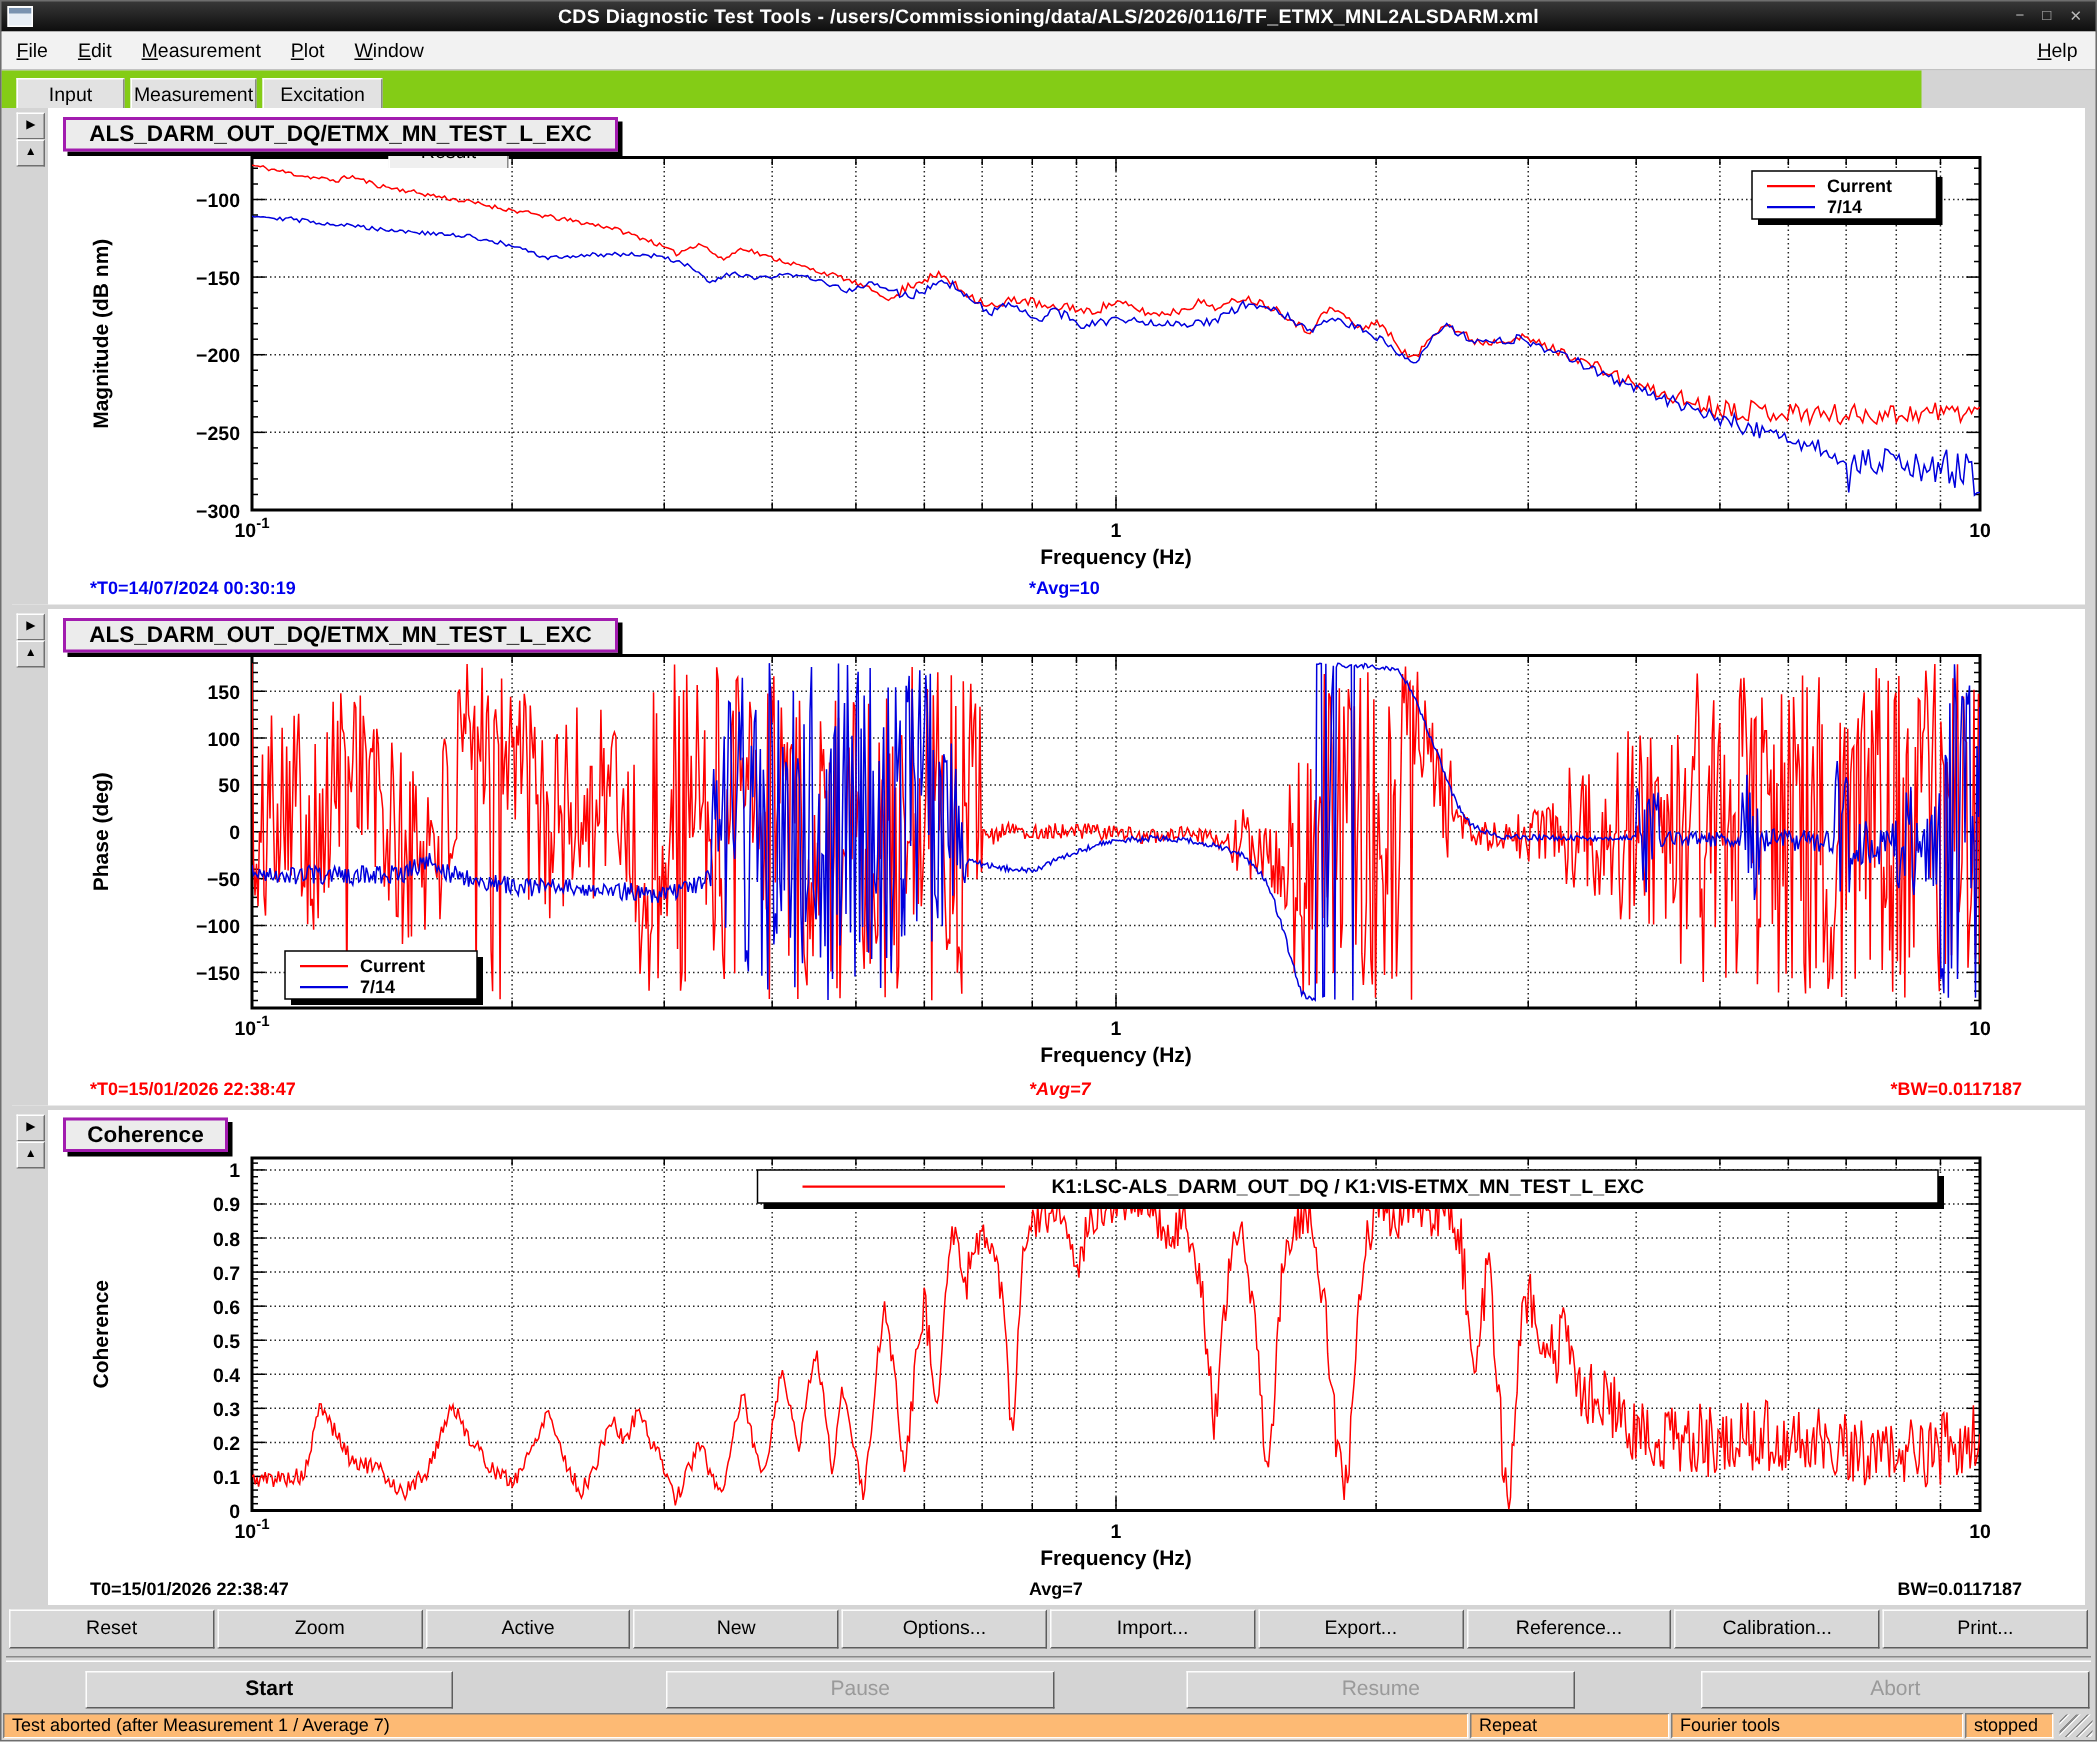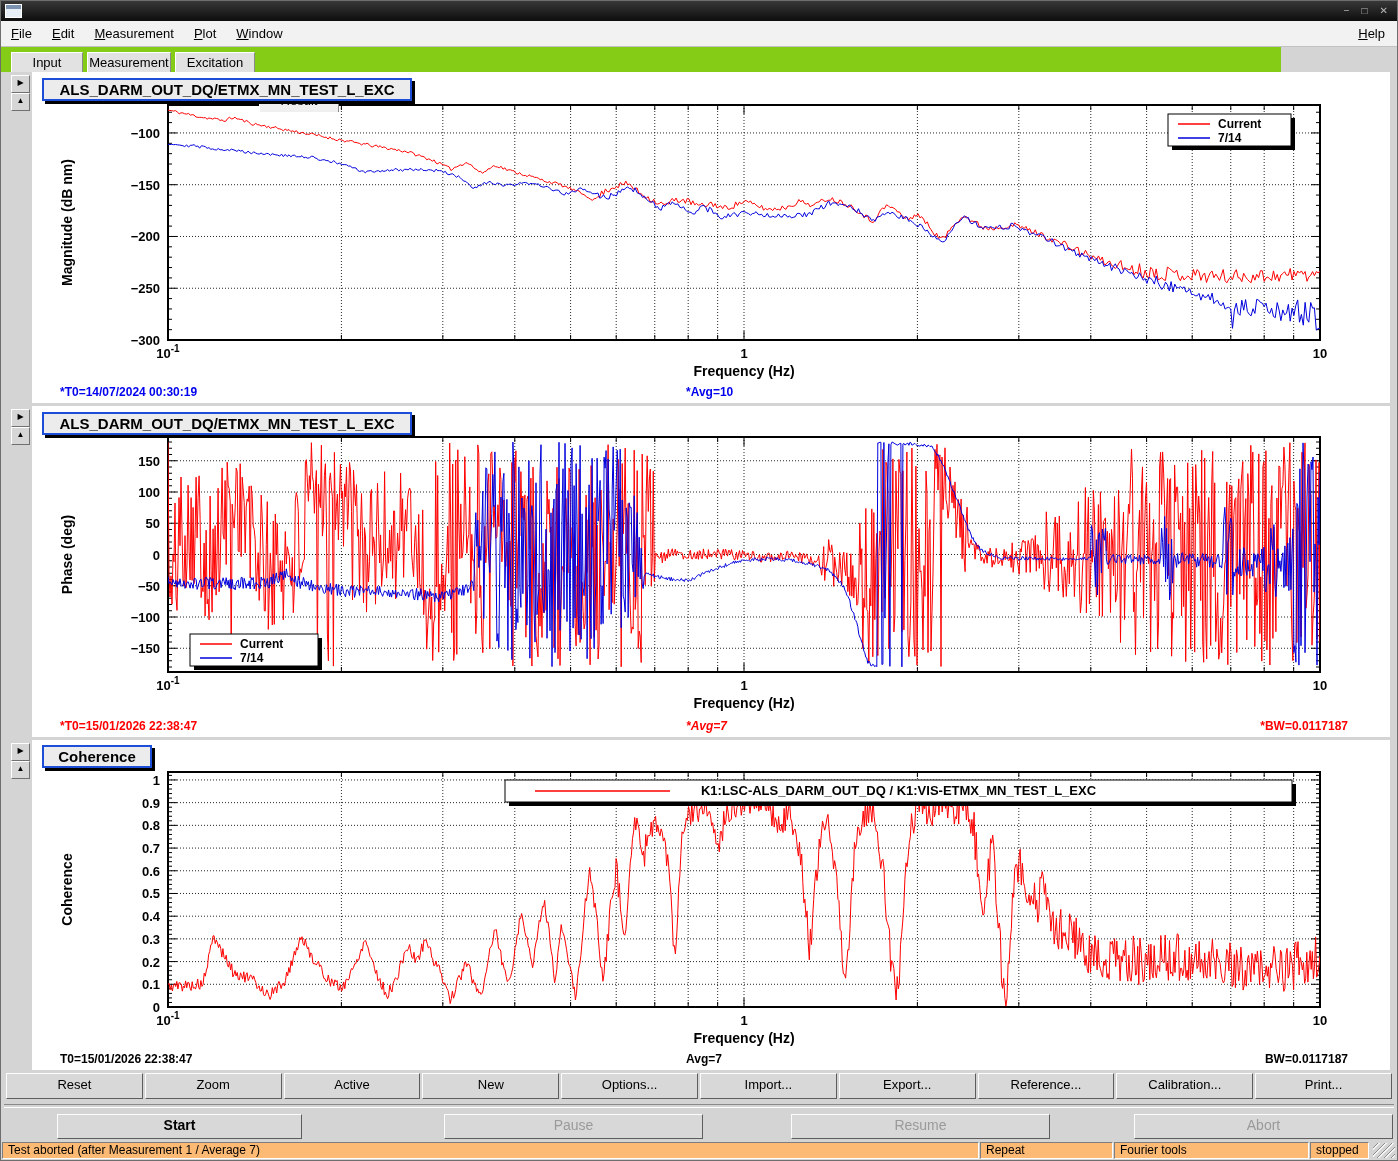--- a/index.html
+++ b/index.html
@@ -32,21 +32,21 @@
     border:1px solid #8a8a8a;border-bottom:none;border-top-color:#fff;border-left-color:#fff;
     text-align:center;font-size:13px;line-height:19px;color:#000;}
   .tab.active{top:1px;height:23px;background:#efefef;line-height:23px;z-index:2;}
   
   .pad{position:absolute;left:8px;width:1382px;background:#ffffff;}
   .pad .strip{position:absolute;left:0;top:0;width:24px;height:100%;background:#d4d4d4;}
   .padbtn{position:absolute;left:3px;width:17px;height:16px;background:#d6d6d6;
     border-top:1px solid #fff;border-left:1px solid #fff;border-right:1px solid #707070;
     border-bottom:1px solid #707070;font-size:8px;line-height:14px;text-align:center;color:#000;
     z-index:3;}
-  .ptitle{position:absolute;left:34px;background:#ececec;border:2px solid #1d4ed8;
+  .ptitle{position:absolute;left:34px;background:#ececec;border:2px solid #a21caf;
     box-shadow:3px 3px 0 #000;font-weight:bold;font-size:15px;text-align:center;
     padding:1px 0;z-index:2;white-space:nowrap;}
   .pfoot{position:absolute;font-weight:bold;font-size:12px;white-space:nowrap;z-index:2;}
   svg.chart{position:absolute;left:0;top:0;}
   
   .toolbar{position:absolute;left:6px;top:1072px;width:1386px;height:27px;display:flex;
     gap:2px;align-items:center;}
   .tbtn{flex:1;height:24px;background:#d8d8d8;border:1px solid #5d5d5d;
     border-top-color:#fdfdfd;border-left-color:#fdfdfd;
     font-size:13px;color:#000;text-align:center;line-height:22px;}
@@ -64,20 +64,21 @@
     border:1px solid #7e7e7e;border-bottom-color:#fff;border-right-color:#fff;
     font-size:12px;line-height:14px;padding-left:5px;color:#000;overflow:hidden;white-space:nowrap;}
   .grip{position:absolute;right:3px;top:2px;width:22px;height:15px;
     background:repeating-linear-gradient(135deg,#d4d4d4 0 3px,#8c8c8c 3px 4px,#f4f4f4 4px 5px);}
 </style>
 </head>
 <body>
 
 <div class="titlebar">
   <div class="app-icon"></div>
+  <div class="wtitle">CDS Diagnostic Test Tools - /users/Commissioning/data/ALS/2026/0116/TF_ETMX_MNL2ALSDARM.xml</div>
   <div class="wbtns">
     <span>−</span>
     <span>□</span>
     <span>✕</span>
   </div>
 </div>
 
 <div class="menubar">
   <span class="menuitem">File</span>
   <span class="menuitem">Edit</span>

